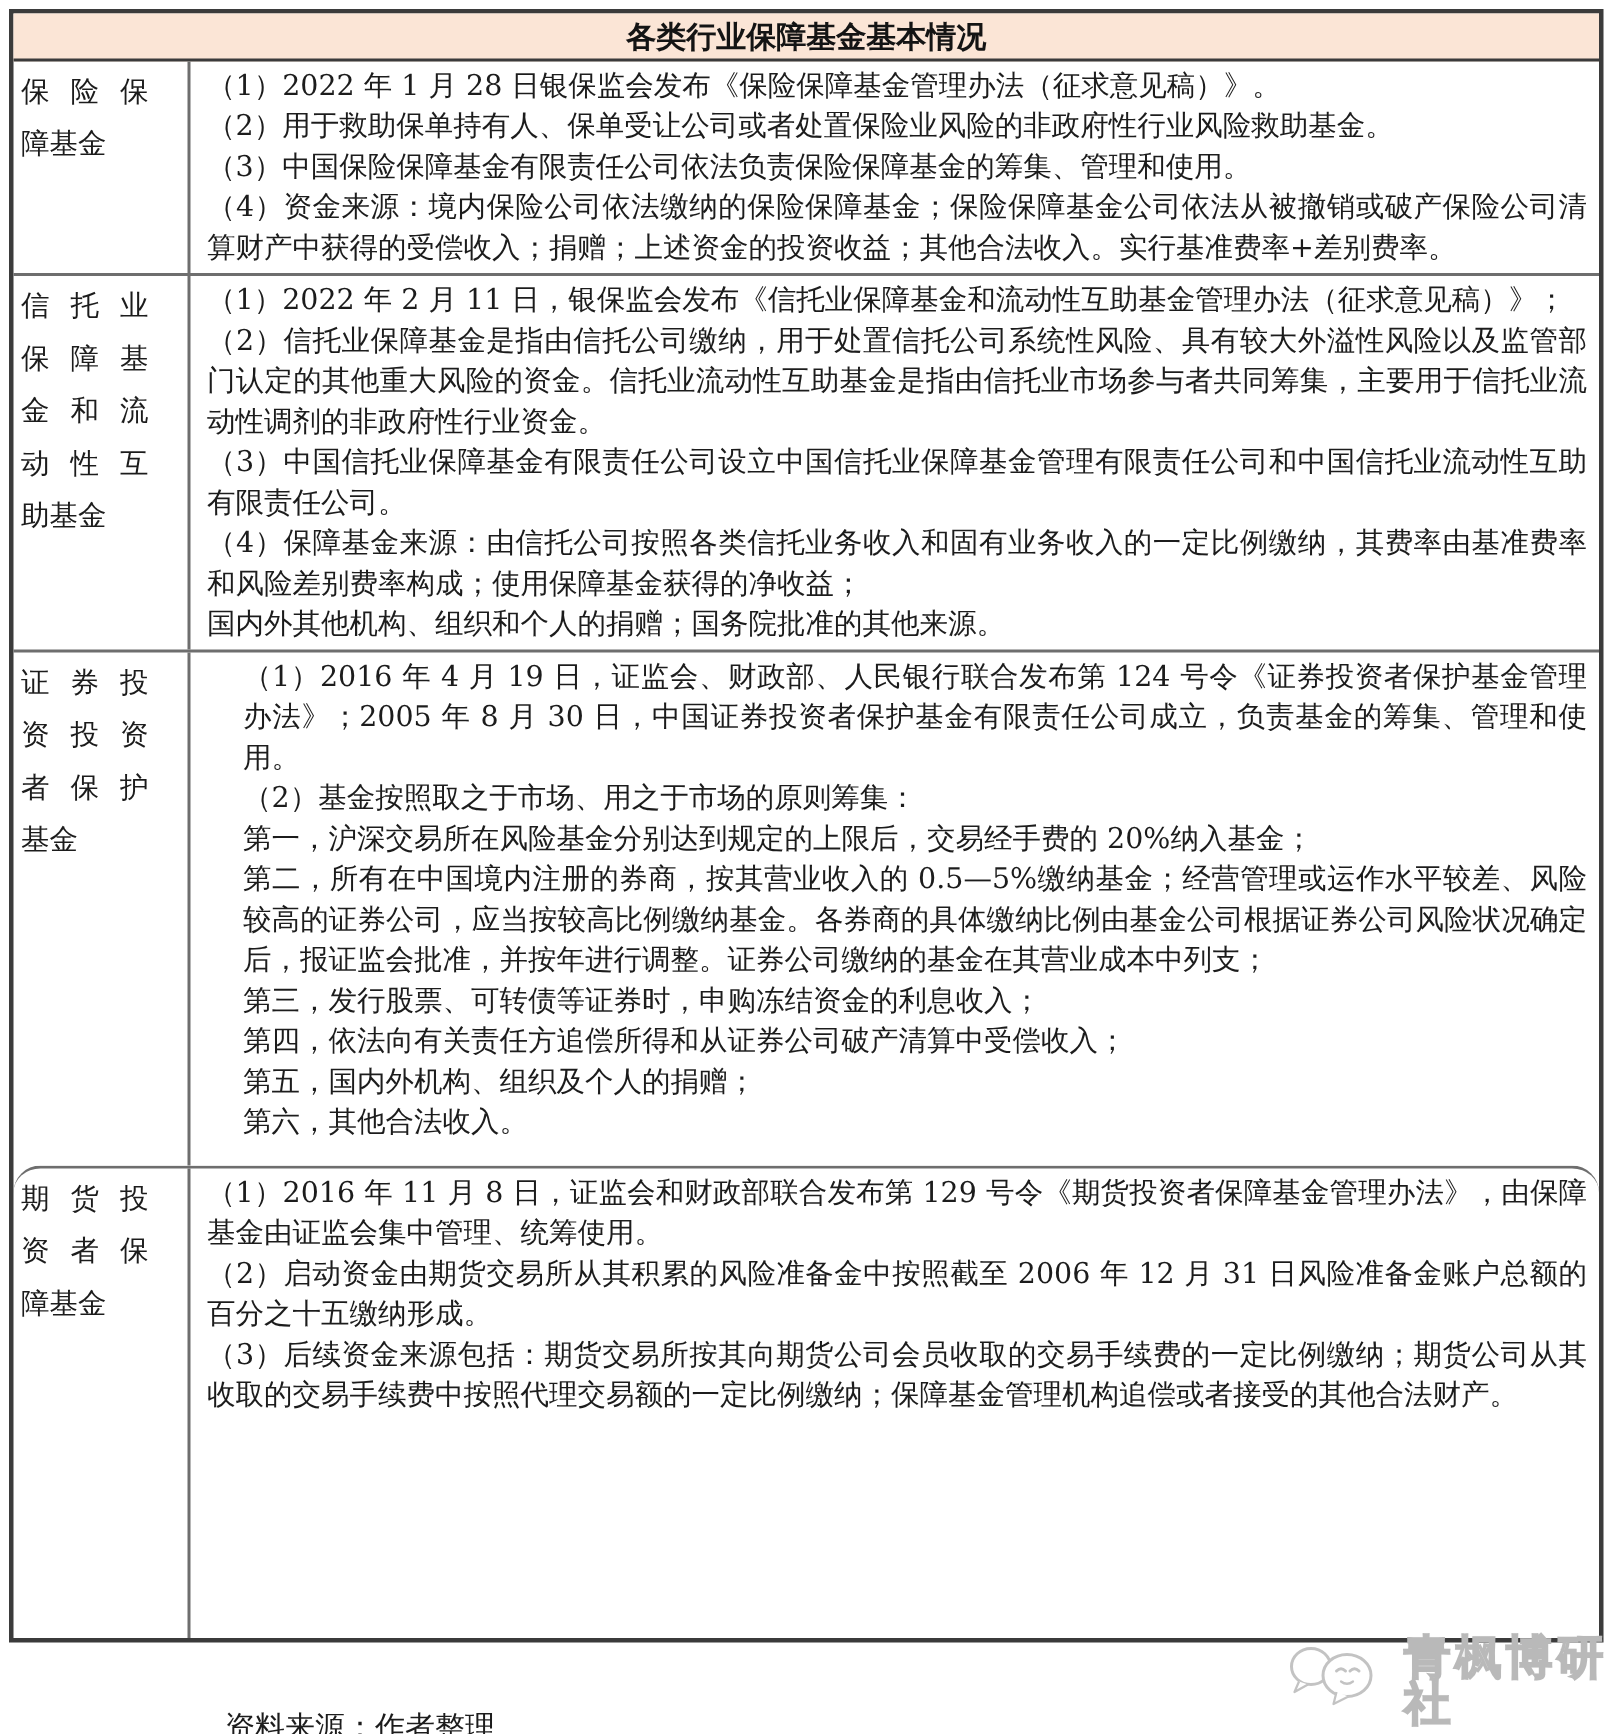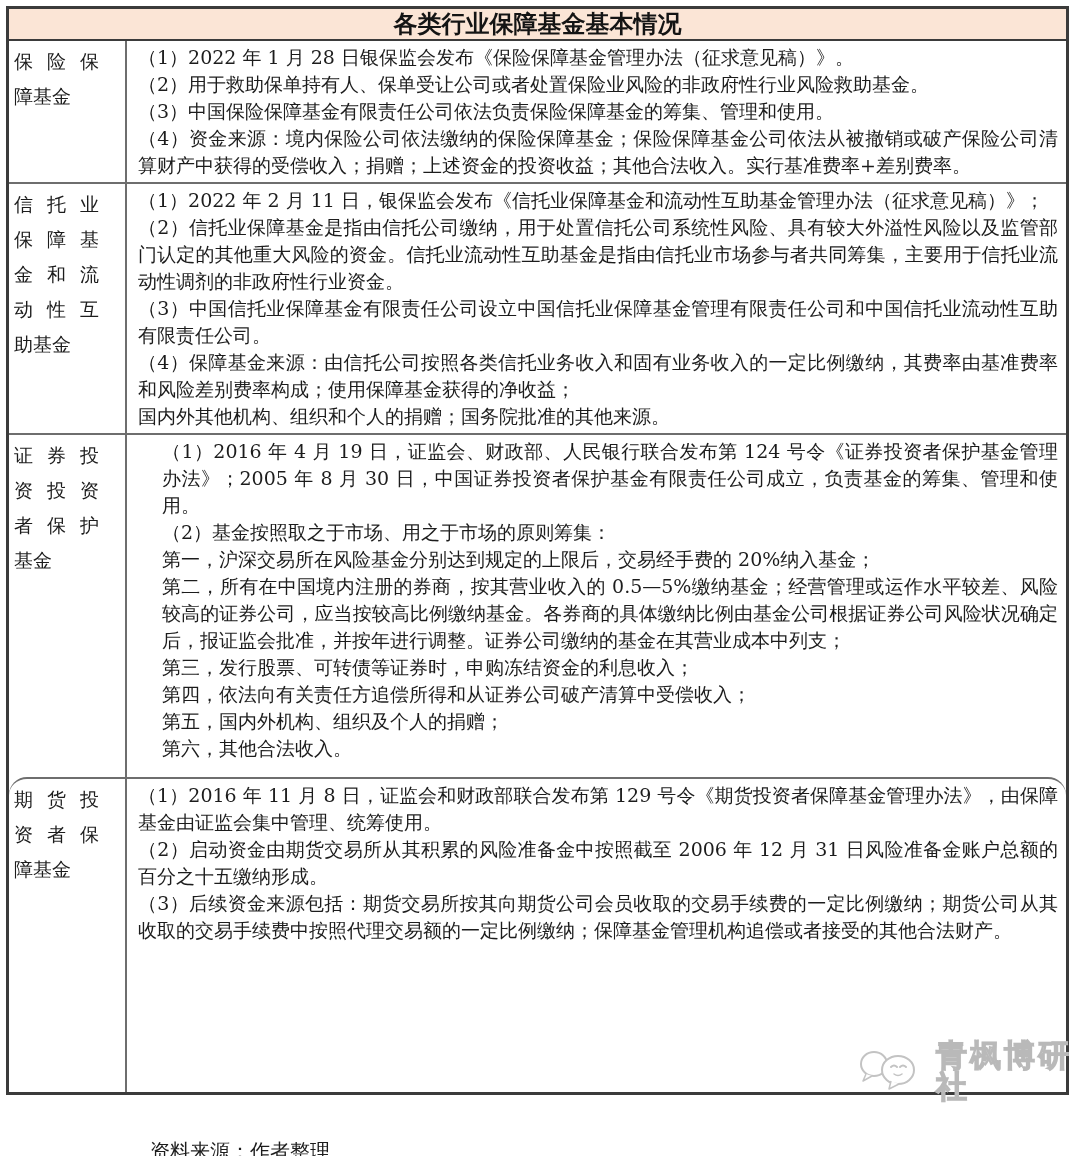--- a/index.html
+++ b/index.html
@@ -16,21 +16,21 @@
     width:1057px;
     border:3px solid #3b3b3b;
     background:#ffffff;
   }
   .table-header{
     background:#fbe5d6;
     border-bottom:2px solid #3b3b3b;
     height:30px;line-height:30px;
     text-align:center;
     font-weight:bold;
-    font-size:24px;
+    font-size:20px;
     color:#141414;
   }
   .row{
     display:flex;
     box-sizing:border-box;
   }
   .row + .row{border-top:2px solid #6e6e6e;}
   #rows .row:nth-of-type(1){min-height:80px;}
   #rows .row:nth-of-type(2){min-height:148px;}
   #rows .row:nth-of-type(3){min-height:344px;gap:24px;}
@@ -59,23 +59,23 @@
   .para{margin:0;padding:0;}
   .source-note{
     position:absolute;
     left:150px;top:1118px;
     font-size:20px;
     color:#1c1c1c;
     margin-top:20px;
   }
   .watermark{
     position:absolute;
-    left:858px;top:1040px;
+    left:858px;top:1090px;
     display:flex;
-    align-items:center;
+    align-items:flex-start;
     z-index:5;
     pointer-events:none;
   }
   .watermark-text{
     font-size:31px;
     font-weight:bold;
     letter-spacing:3px;
     color:#f1f1f1;
     -webkit-text-stroke:1.2px #b9b9b9;
     text-shadow:0 0 1px #c9c9c9;

